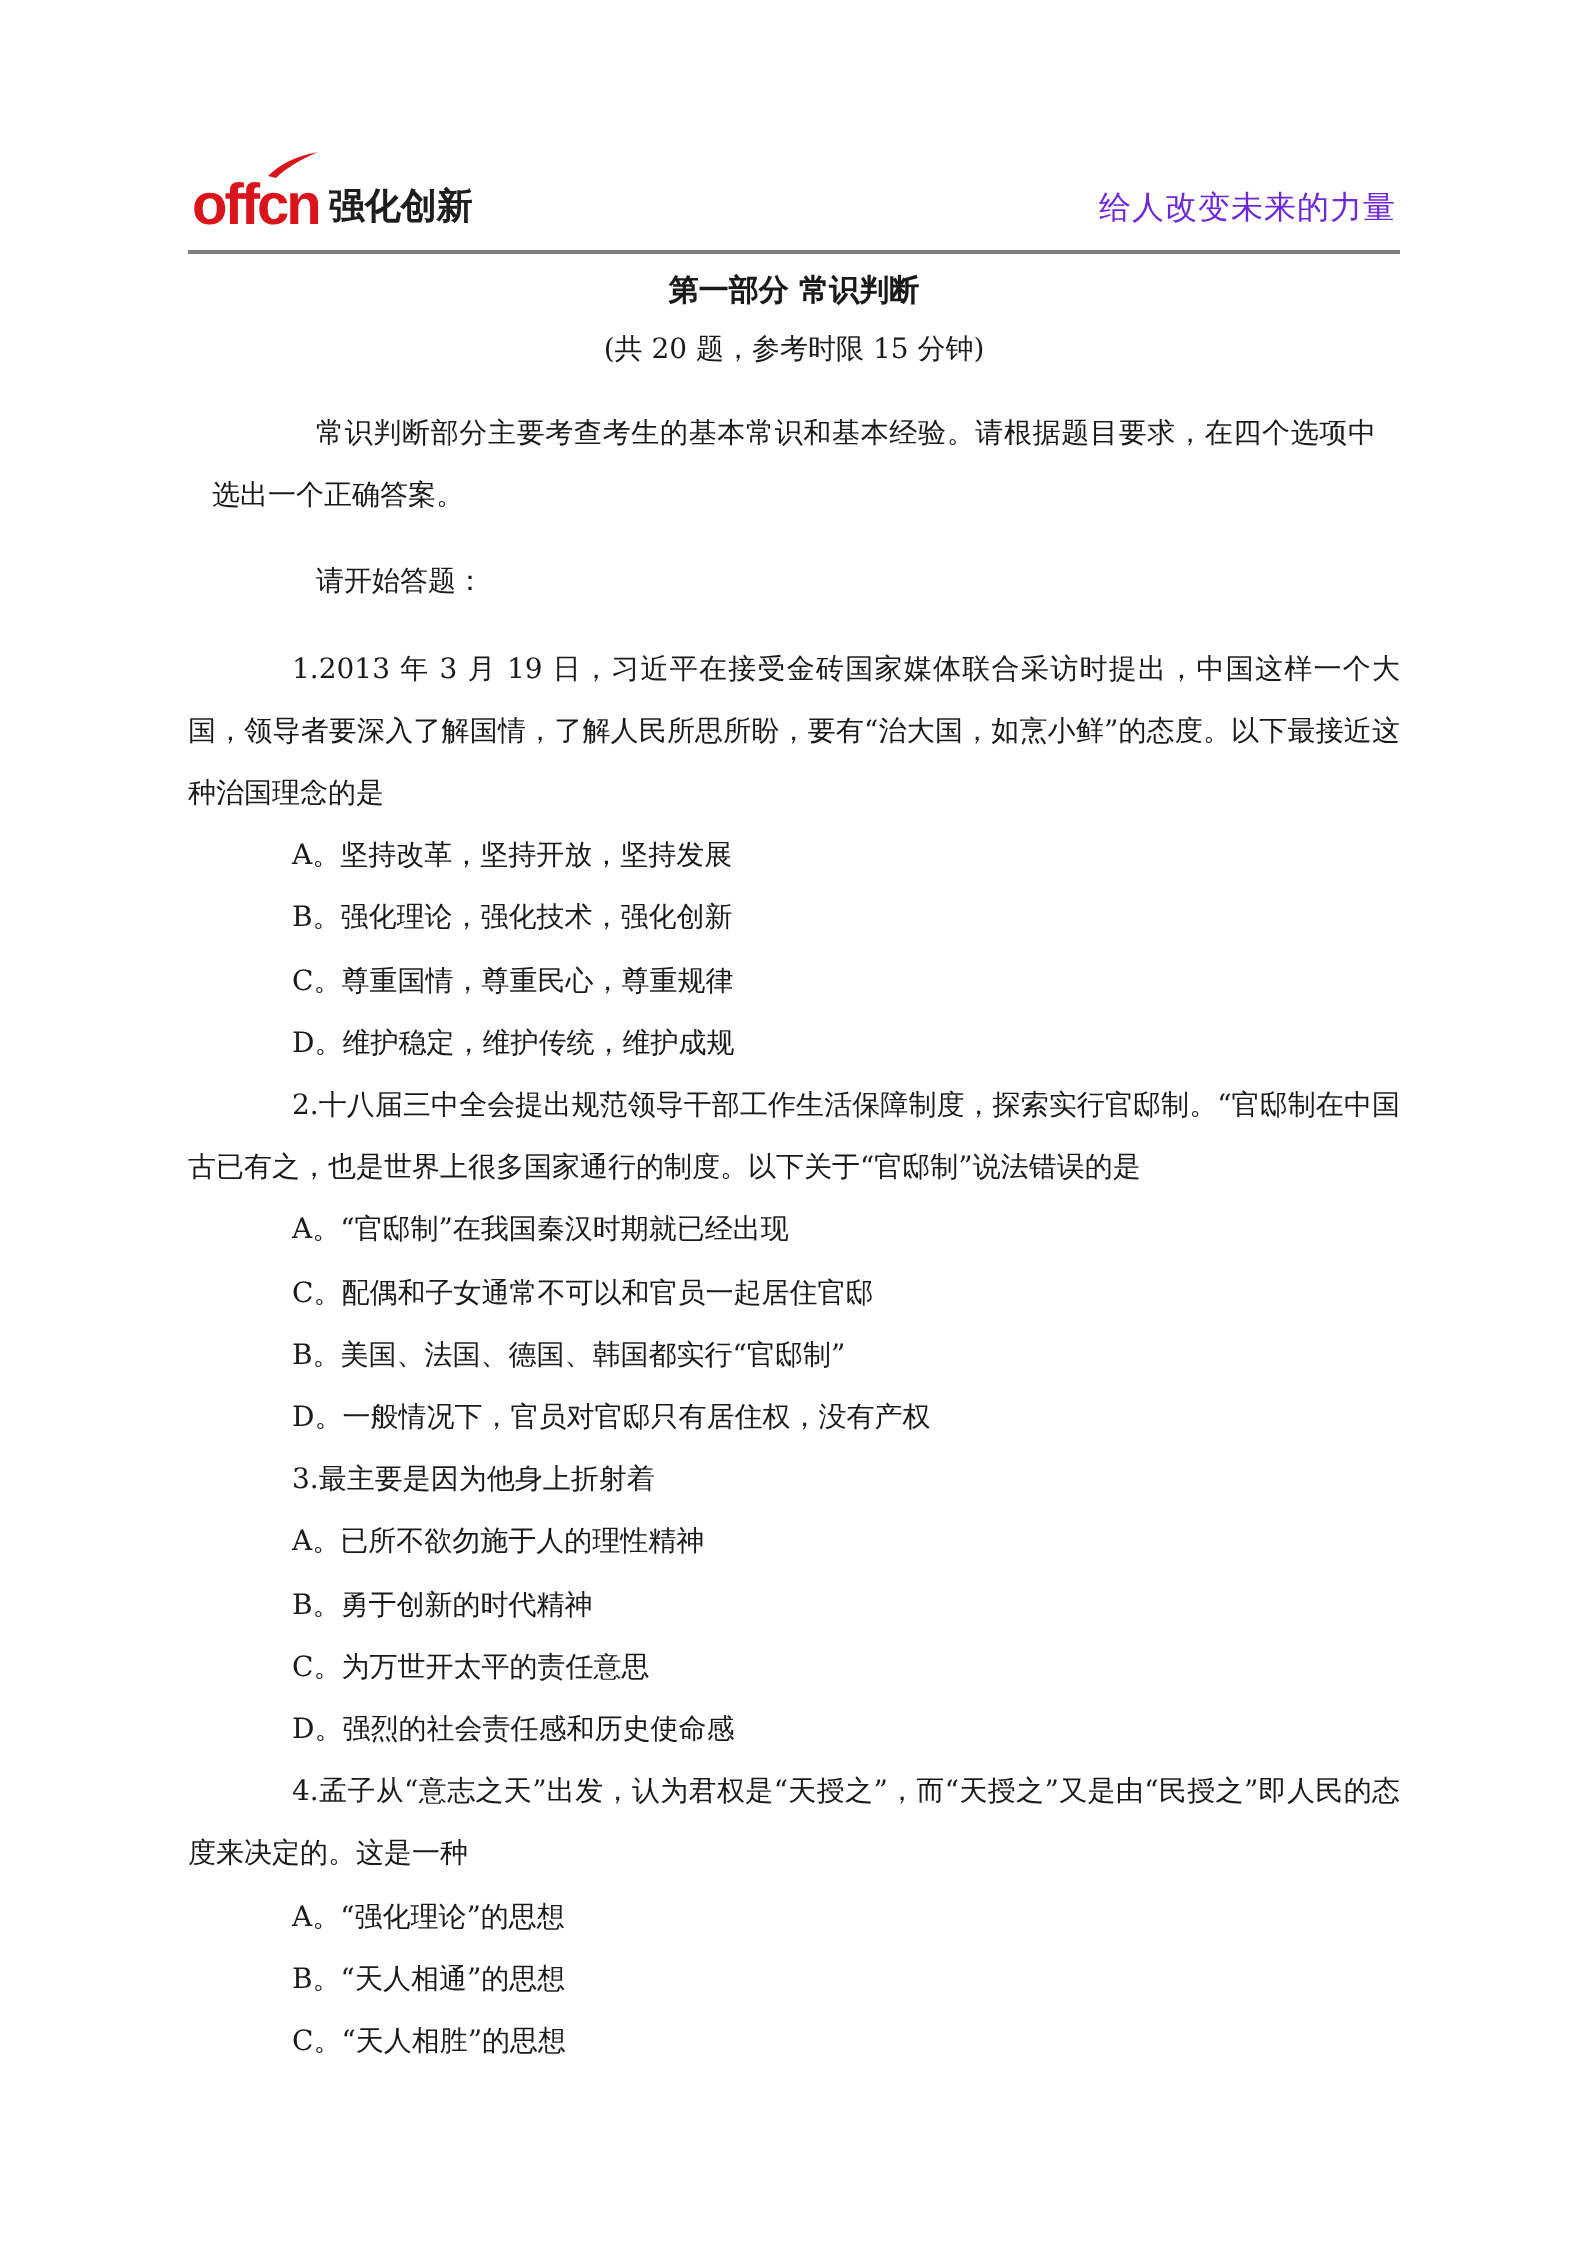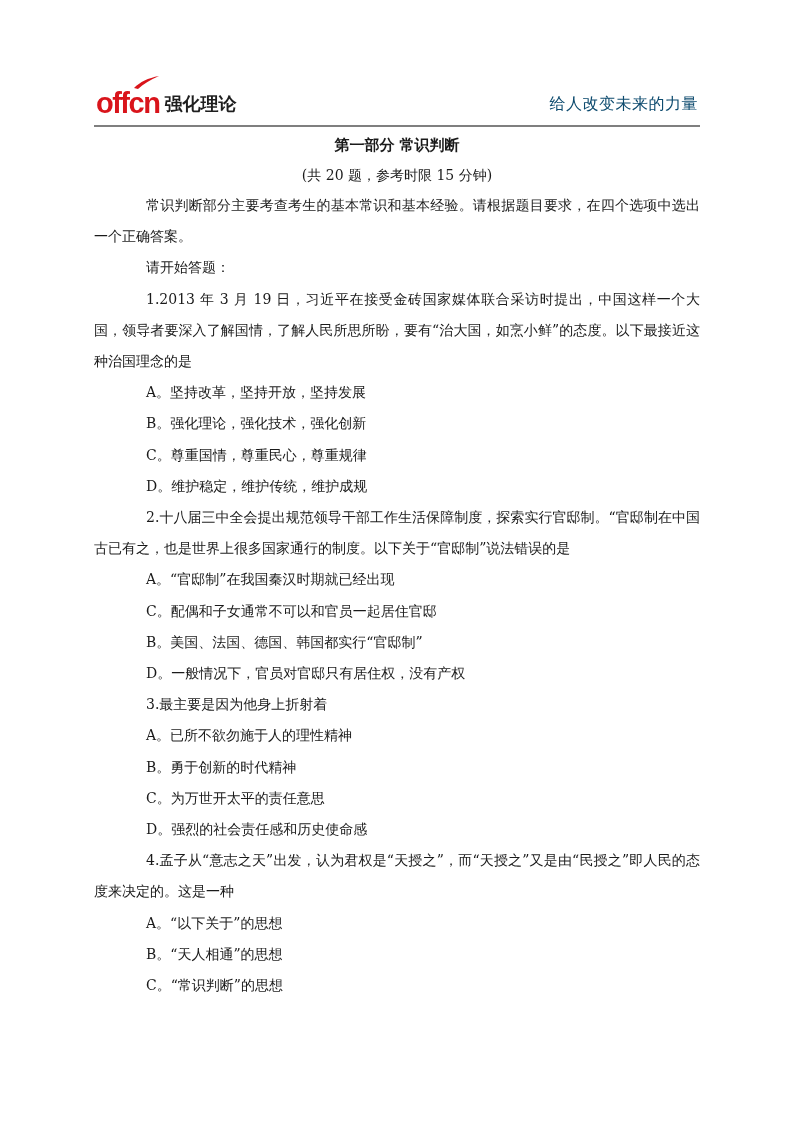--- a/index.html
+++ b/index.html
@@ -53,21 +53,21 @@
       color: #1e1e1e;
       margin-left: 5px;
       line-height: 24px;
       letter-spacing: 0px;
     }
     .slogan {
       position: absolute;
       right: 2px;
       top: 30px;
       font-size: 16px;
-      color: #0c4a6e;
+      color: #6d28d9;
       letter-spacing: 0.5px;
     }
     .header-rule {
       position: absolute;
       left: 94px;
       top: 125px;
       width: 606px;
       height: 2px;
       background: #7f7f7f;
     }
@@ -88,21 +88,21 @@
       height: 30px;
     }
     .subtitle {
       text-align: center;
       margin: 0;
       font-size: 14px;
       line-height: 30px;
       height: 30px;
     }
     .para {
-      margin: 0;
+      margin: 12px;
       text-indent: 52px;
       text-align: justify;
     }
     .option {
       margin: 0;
       padding-left: 52px;
     }
     .qtext {
       margin: 0;
       text-indent: 52px;
@@ -111,21 +111,21 @@
   </style>
 </head>
 <body>
 
 <div class="header">
   <div class="logo">
     <span class="logo-mark">offcn</span>
     <svg class="logo-swoosh" viewBox="0 0 28 14">
       <path d="M2 13 C 8 7, 16 3, 27 1 C 18 5, 11 9, 6 14 Z" fill="#d9141b"></path>
     </svg>
-    <span class="logo-cn">强化理论</span>
+    <span class="logo-cn">强化创新</span>
   </div>
   <div class="slogan">给人改变未来的力量</div>
 </div>
 <div class="header-rule"></div>
 
 <div class="content">
   <p class="title">第一部分  常识判断</p>
   <p class="subtitle">(共 20 题，参考时限 15 分钟)</p>
   <p class="para">常识判断部分主要考查考生的基本常识和基本经验。请根据题目要求，在四个选项中选出一个正确答案。</p>
   <p class="para">请开始答题：</p>
@@ -149,17 +149,17 @@
   <div>
     <p class="option">3.最主要是因为他身上折射着</p>
     <p class="option">A。已所不欲勿施于人的理性精神</p>
     <p class="option">B。勇于创新的时代精神</p>
     <p class="option">C。为万世开太平的责任意思</p>
     <p class="option">D。强烈的社会责任感和历史使命感</p>
   </div>
 
   <div>
     <p class="qtext">4.孟子从“意志之天”出发，认为君权是“天授之”，而“天授之”又是由“民授之”即人民的态度来决定的。这是一种</p>
-    <p class="option">A。“以下关于”的思想</p>
+    <p class="option">A。“强化理论”的思想</p>
     <p class="option">B。“天人相通”的思想</p>
-    <p class="option">C。“常识判断”的思想</p>
+    <p class="option">C。“天人相胜”的思想</p>
   </div>
 </div>
 
 </body></html>

